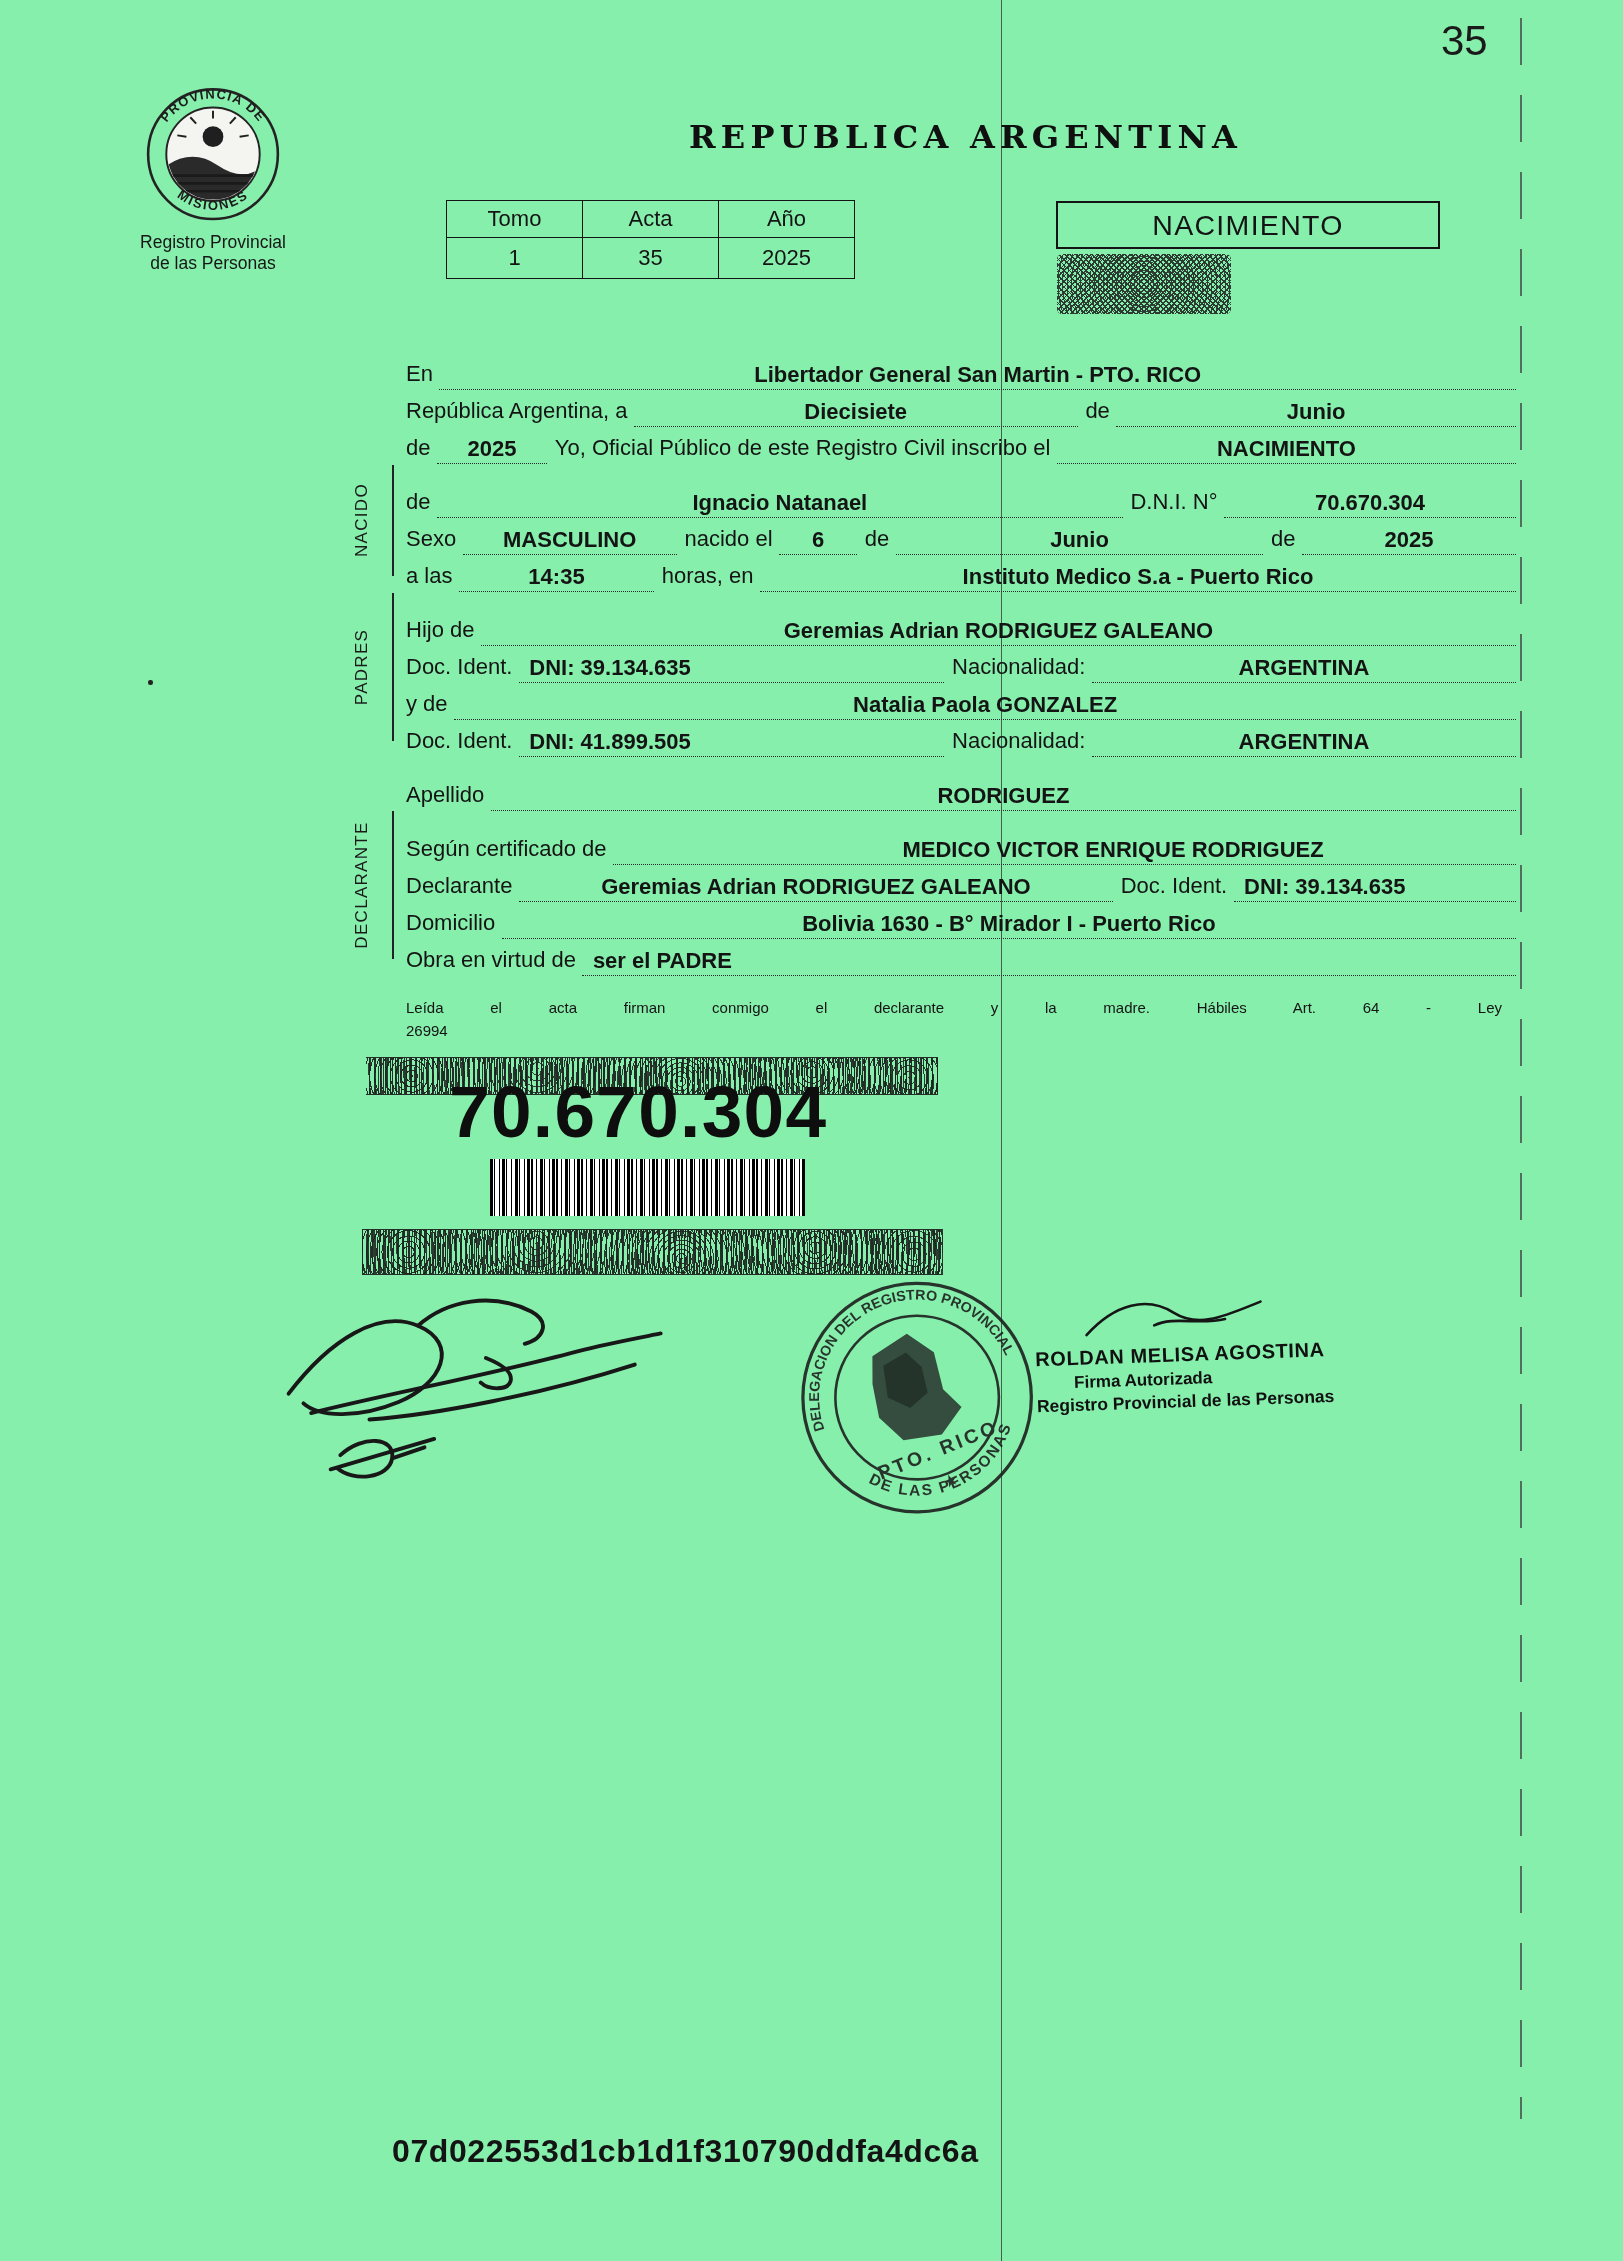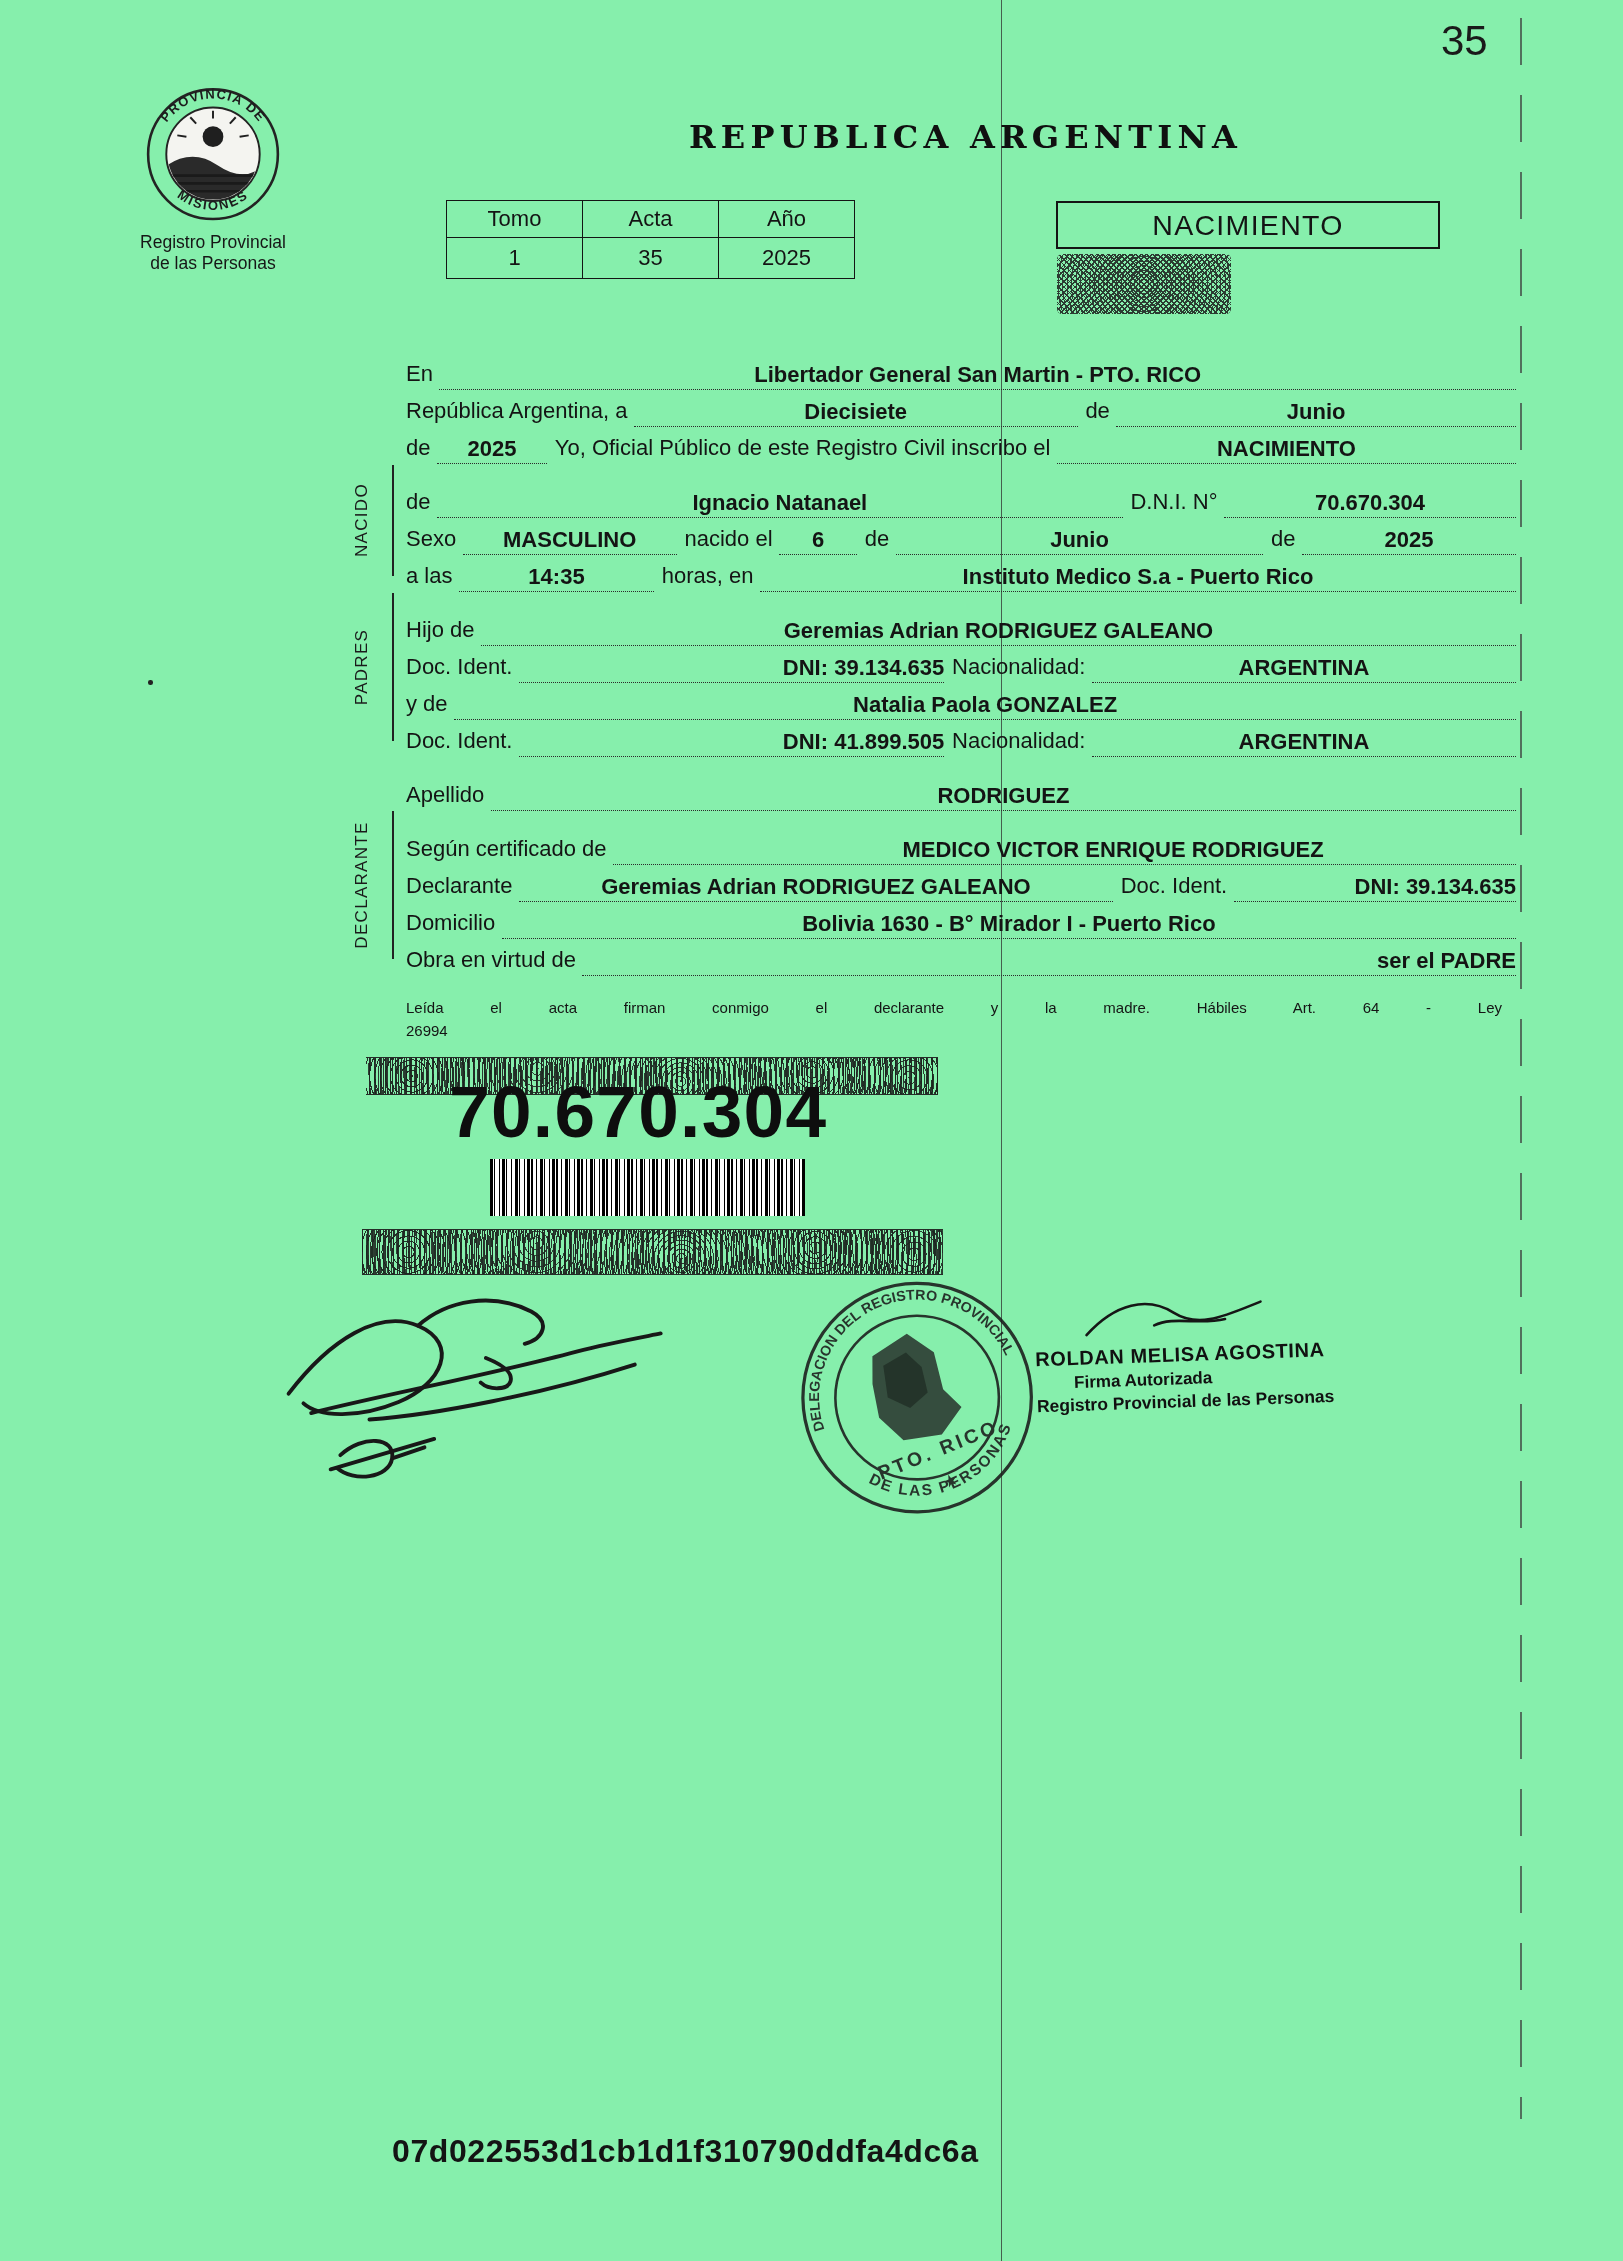--- a/index.html
+++ b/index.html
@@ -40,21 +40,21 @@
   
   .form{position:absolute;left:406px;top:337px;width:1110px;font-size:22px;margin-top:16px;}
   .line{display:flex;align-items:flex-end;height:37px;}
   .lbl{white-space:pre;padding:0 6.5px 3.2px 0;}
   .lbl.mid{padding-left:7.8px;}
   .fill{border-bottom:1.9px dotted #2b2b2b;text-align:center;font-weight:bold;min-width:32px;
     padding-bottom:1.3px;white-space:nowrap;overflow:visible;}
   .grow{flex:1 1 auto;}
   .w120{flex:0 0 78px;} .w170{flex:0 0 110px;} .w300{flex:0 0 195px;} .w330{flex:0 0 214px;}
   .w420{flex:0 0 272px;} .w450{flex:0 0 292px;} .w640{flex:0 0 415px;}
-  .fill.left{text-align:right;padding-left:10.4px;}
+  .fill.left{text-align:left;padding-left:10.4px;}
   .fill.leftish{text-align:center;padding-left:97px;}
   .gap-lg{margin-top:17px;}
   .closing{margin-top:19.5px;width:1096px;font-weight:normal;font-size:15px;line-height:1.55;}
   .closing .l1{text-align:justify;text-align-last:justify;}
 
   
   .side-label{position:absolute;font-size:17px;letter-spacing:1.3px;color:#1a1a1a;text-align:center;
     transform:rotate(-90deg);}
   .side-label.nacido{left:316px;top:510px;width:91px;}
   .side-label.padres{left:316px;top:657px;width:91px;}

